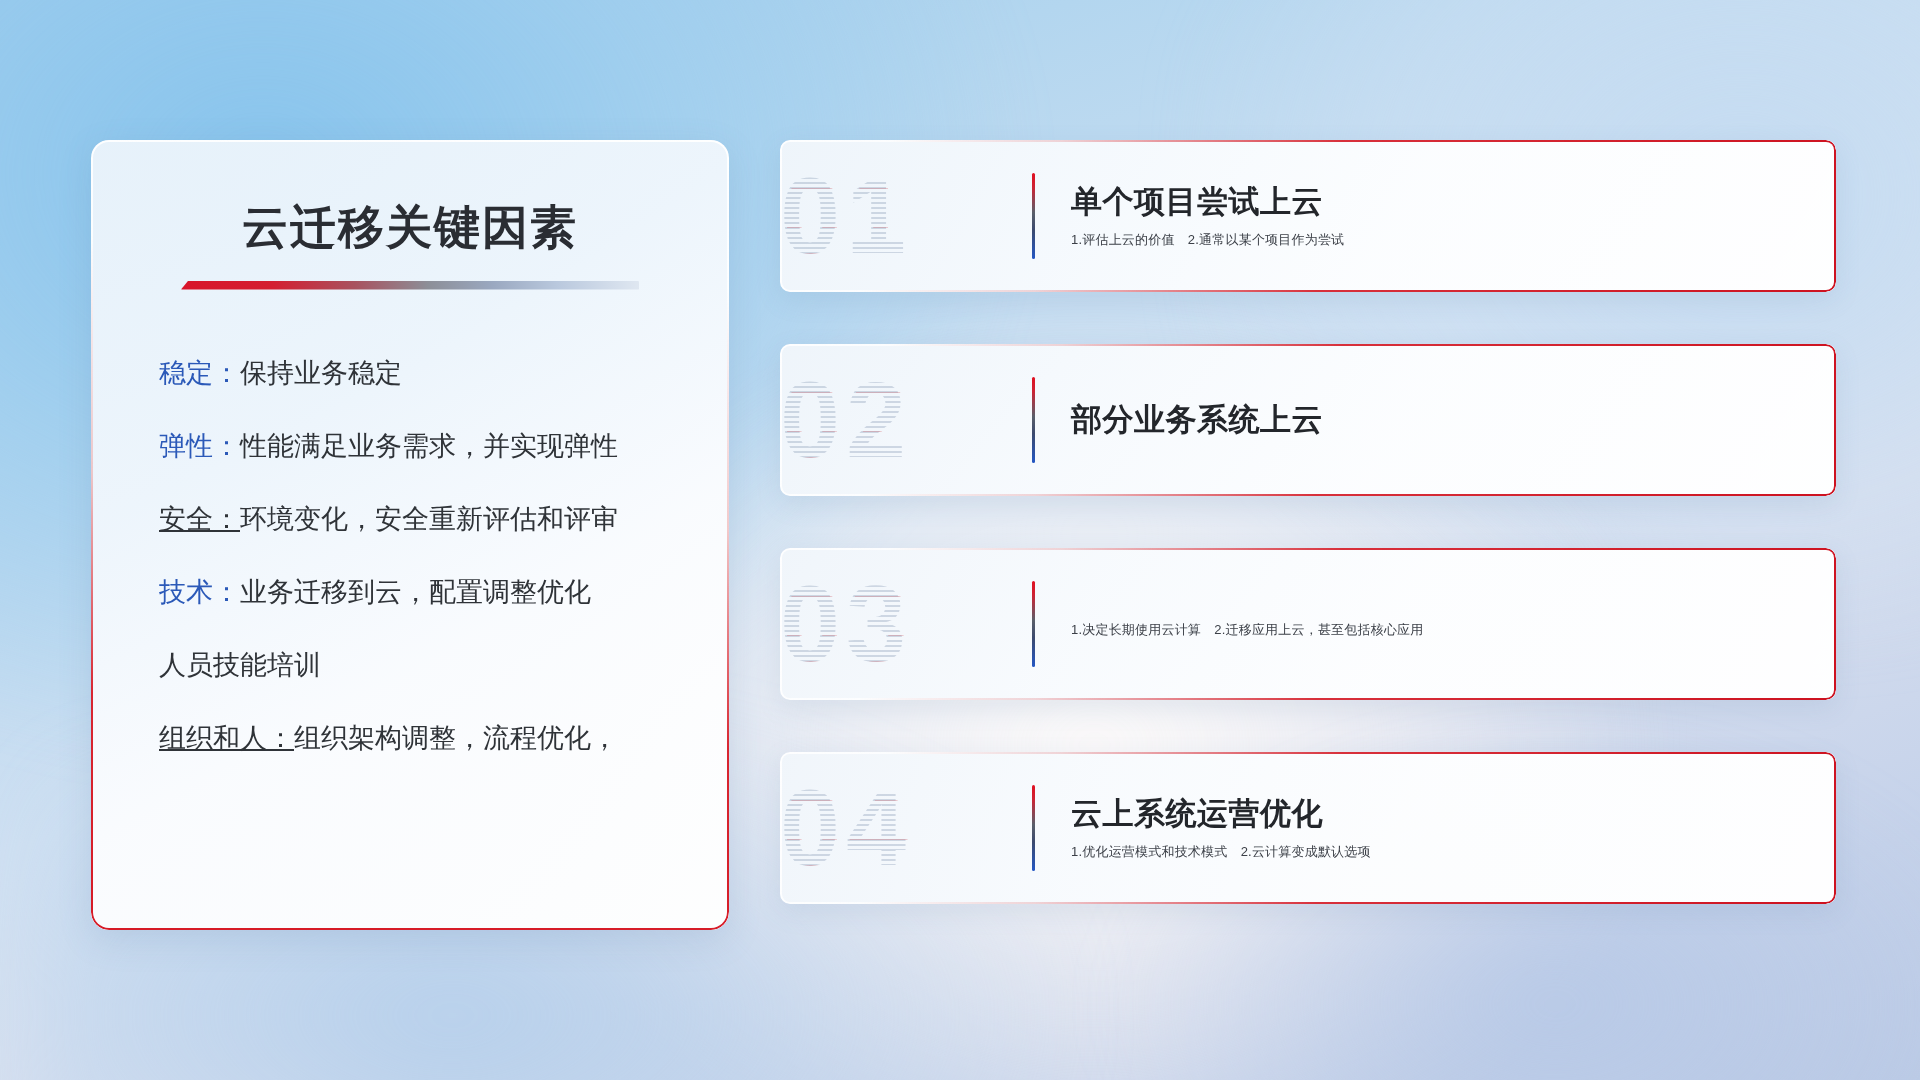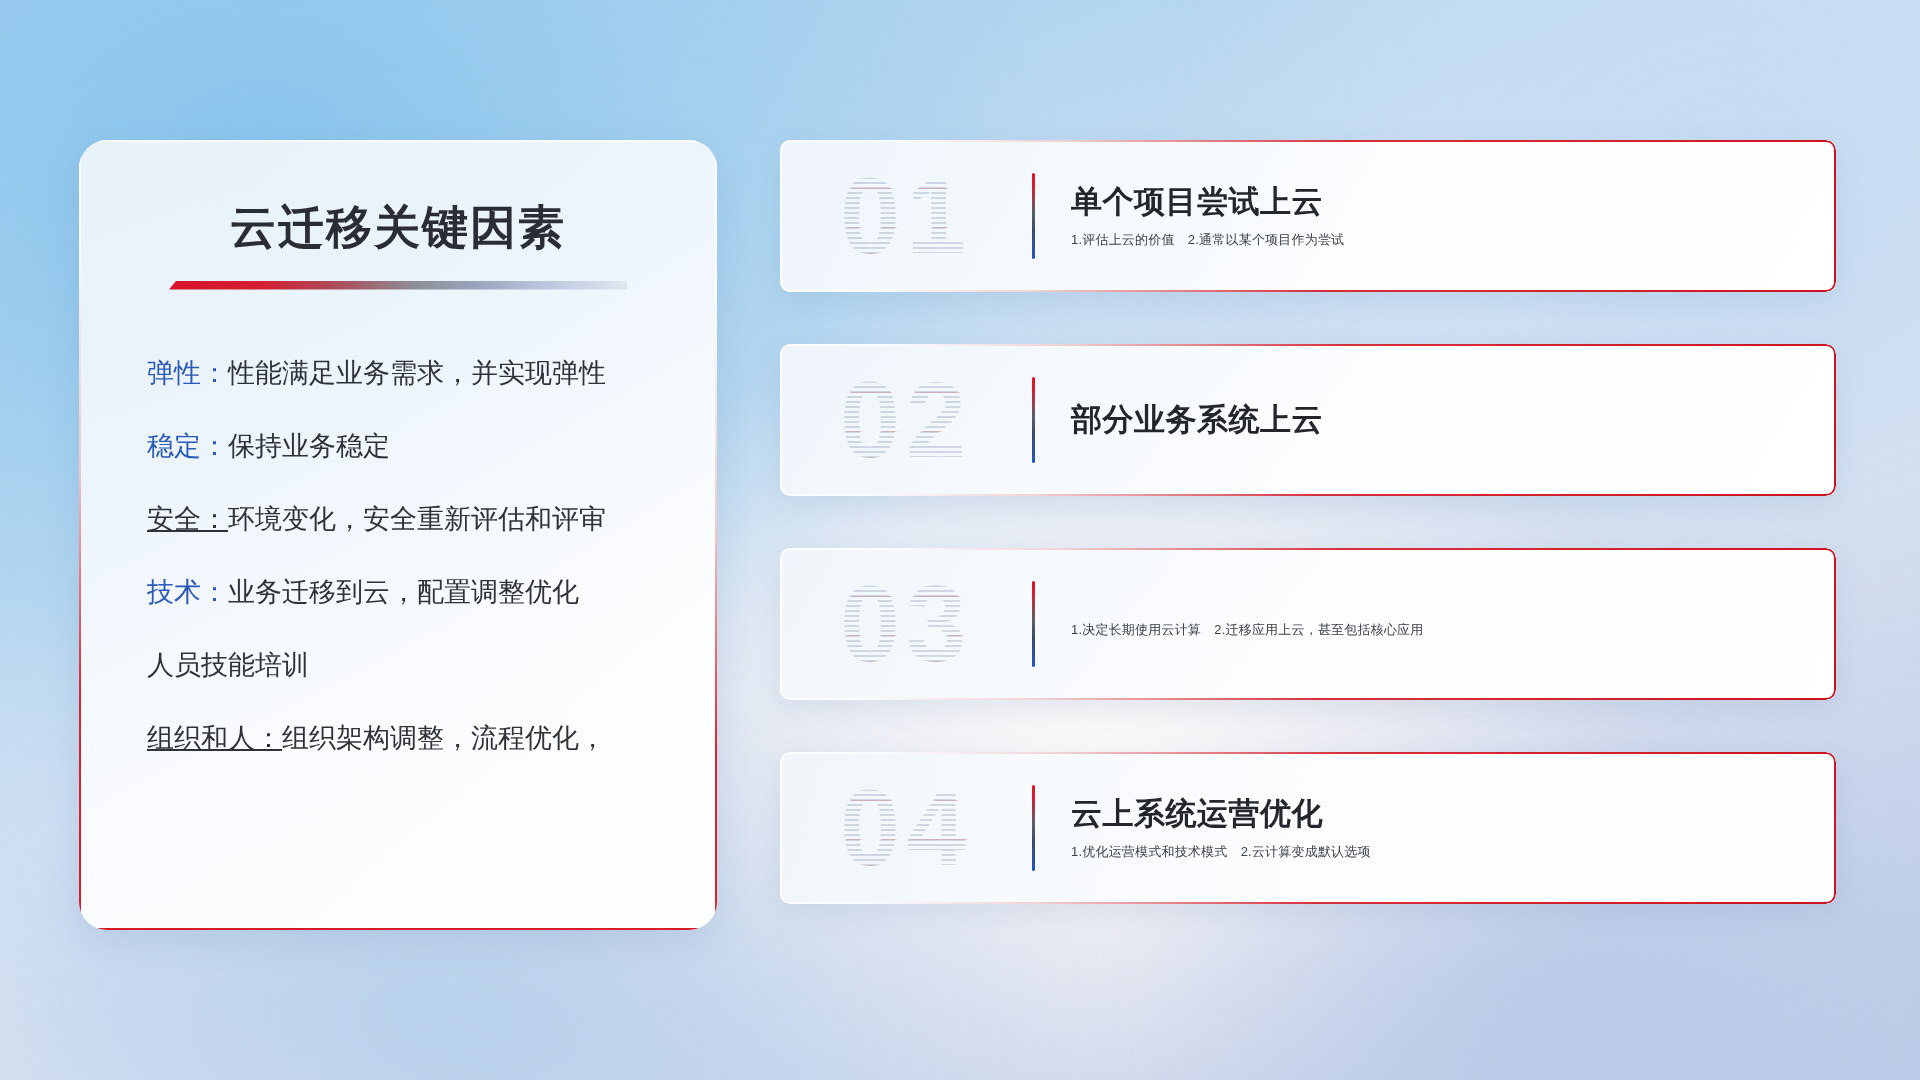--- a/index.html
+++ b/index.html
@@ -40,22 +40,22 @@
     position:absolute;right:-4%;bottom:-18%;width:46%;height:50%;
     background:radial-gradient(ellipse at 50% 50%,rgba(180,199,230,.7) 0%,rgba(186,204,232,0) 72%);
     filter:blur(30px);
   }
 
   
   .stage{position:absolute;inset:0;z-index:2;}
 
   
   .left-panel{
-    position:absolute;left:79px;top:140px;width:638px;height:790px;
-    border-radius:28px;
+    position:absolute;left:91px;top:140px;width:638px;height:790px;
+    border-radius:18px;
     background:linear-gradient(150deg,rgba(236,244,251,.94) 0%,rgba(243,248,253,.92) 34%,rgba(252,253,255,.95) 62%,rgba(255,255,255,.97) 100%);
     box-shadow:0 10px 34px rgba(90,125,165,.16);
     overflow:hidden;
   }
   .left-panel::before{
     content:"";position:absolute;inset:0;border-radius:18px;padding:2px;
     background:linear-gradient(185deg,rgba(255,255,255,.95) 0%,rgba(255,255,255,.8) 18%,rgba(236,160,160,.55) 46%,rgba(214,26,38,.95) 72%,rgba(214,26,38,1) 100%);
     -webkit-mask:linear-gradient(#000 0 0) content-box,linear-gradient(#000 0 0);
     -webkit-mask-composite:xor;mask-composite:exclude;
     pointer-events:none;
@@ -92,21 +92,21 @@
   .card::before{
     content:"";position:absolute;inset:0;border-radius:10px;padding:2px;
     background:linear-gradient(100deg,rgba(255,255,255,.9) 0%,rgba(255,255,255,.75) 10%,rgba(232,172,176,.5) 26%,rgba(212,30,42,.92) 52%,rgba(205,18,32,1) 100%);
     -webkit-mask:linear-gradient(#000 0 0) content-box,linear-gradient(#000 0 0);
     -webkit-mask-composite:xor;mask-composite:exclude;
     pointer-events:none;
   }
   .card-inner{position:relative;z-index:1;height:100%;display:flex;align-items:center;}
 
   .num-wrap{
-    width:252px;flex:0 0 252px;display:flex;align-items:center;justify-content:center;
+    width:252px;flex:0 0 252px;display:flex;align-items:center;
     height:100%;
   }
   .num{
     position:relative;
     font-size:108px;font-weight:bold;letter-spacing:6px;
     color:rgba(120,140,170,.30);
     line-height:1;
     -webkit-mask-image:repeating-linear-gradient(
       180deg,
       rgba(0,0,0,1) 0px,rgba(0,0,0,1) 2px,
@@ -148,25 +148,25 @@
 <div class="stage">
 
   <section class="left-panel">
     <div class="lp-inner">
       <h1 class="lp-title">云迁移关键因素</h1>
       <div class="lp-rule"></div>
 
       <div class="lp-list">
 
         <div class="lp-row">
+          <span class="lp-key">稳定：</span><span class="lp-val">保持业务稳定</span>
+        </div>
+
+        <div class="lp-row">
           <span class="lp-key">弹性：</span><span class="lp-val">性能满足业务需求，并实现弹性</span>
-        </div>
-
-        <div class="lp-row">
-          <span class="lp-key">稳定：</span><span class="lp-val">保持业务稳定</span>
         </div>
 
         <div class="lp-row">
           <span class="lp-key plain">安全：</span><span class="lp-val">环境变化，安全重新评估和评审</span>
         </div>
 
         <div class="lp-row">
           <span class="lp-key">技术：</span><span class="lp-val">业务迁移到云，配置调整优化</span>
         </div>
 

